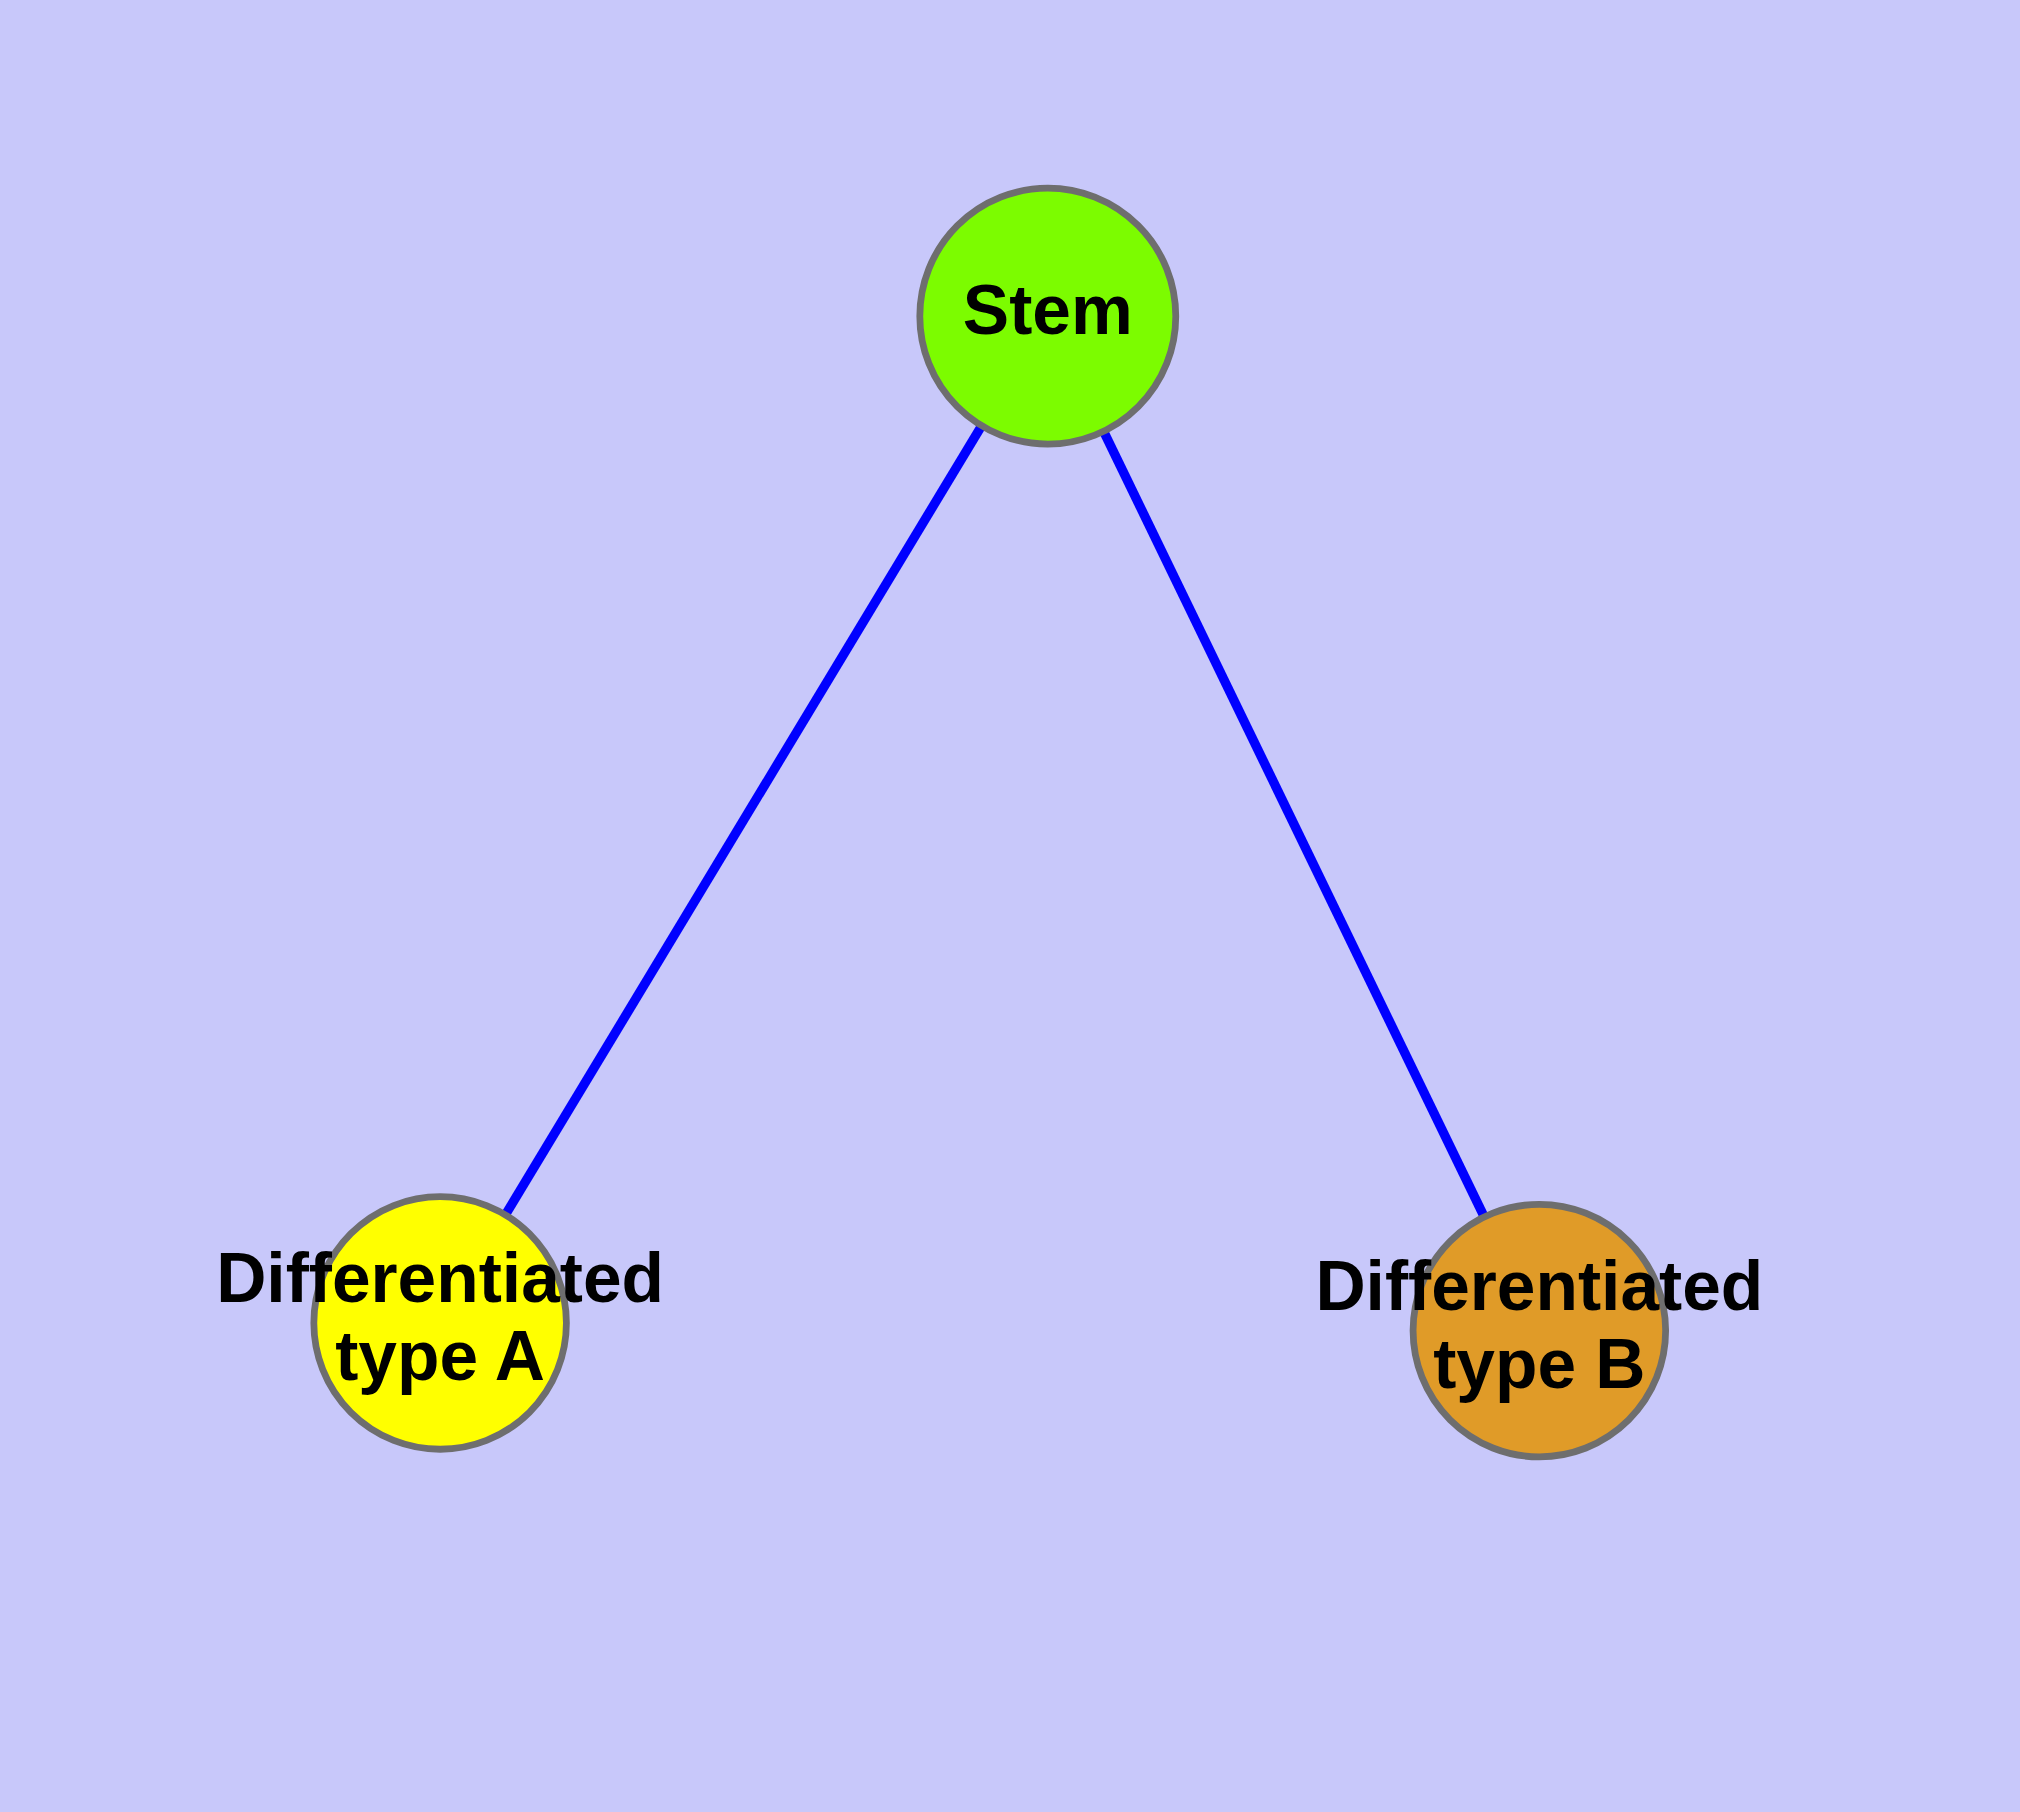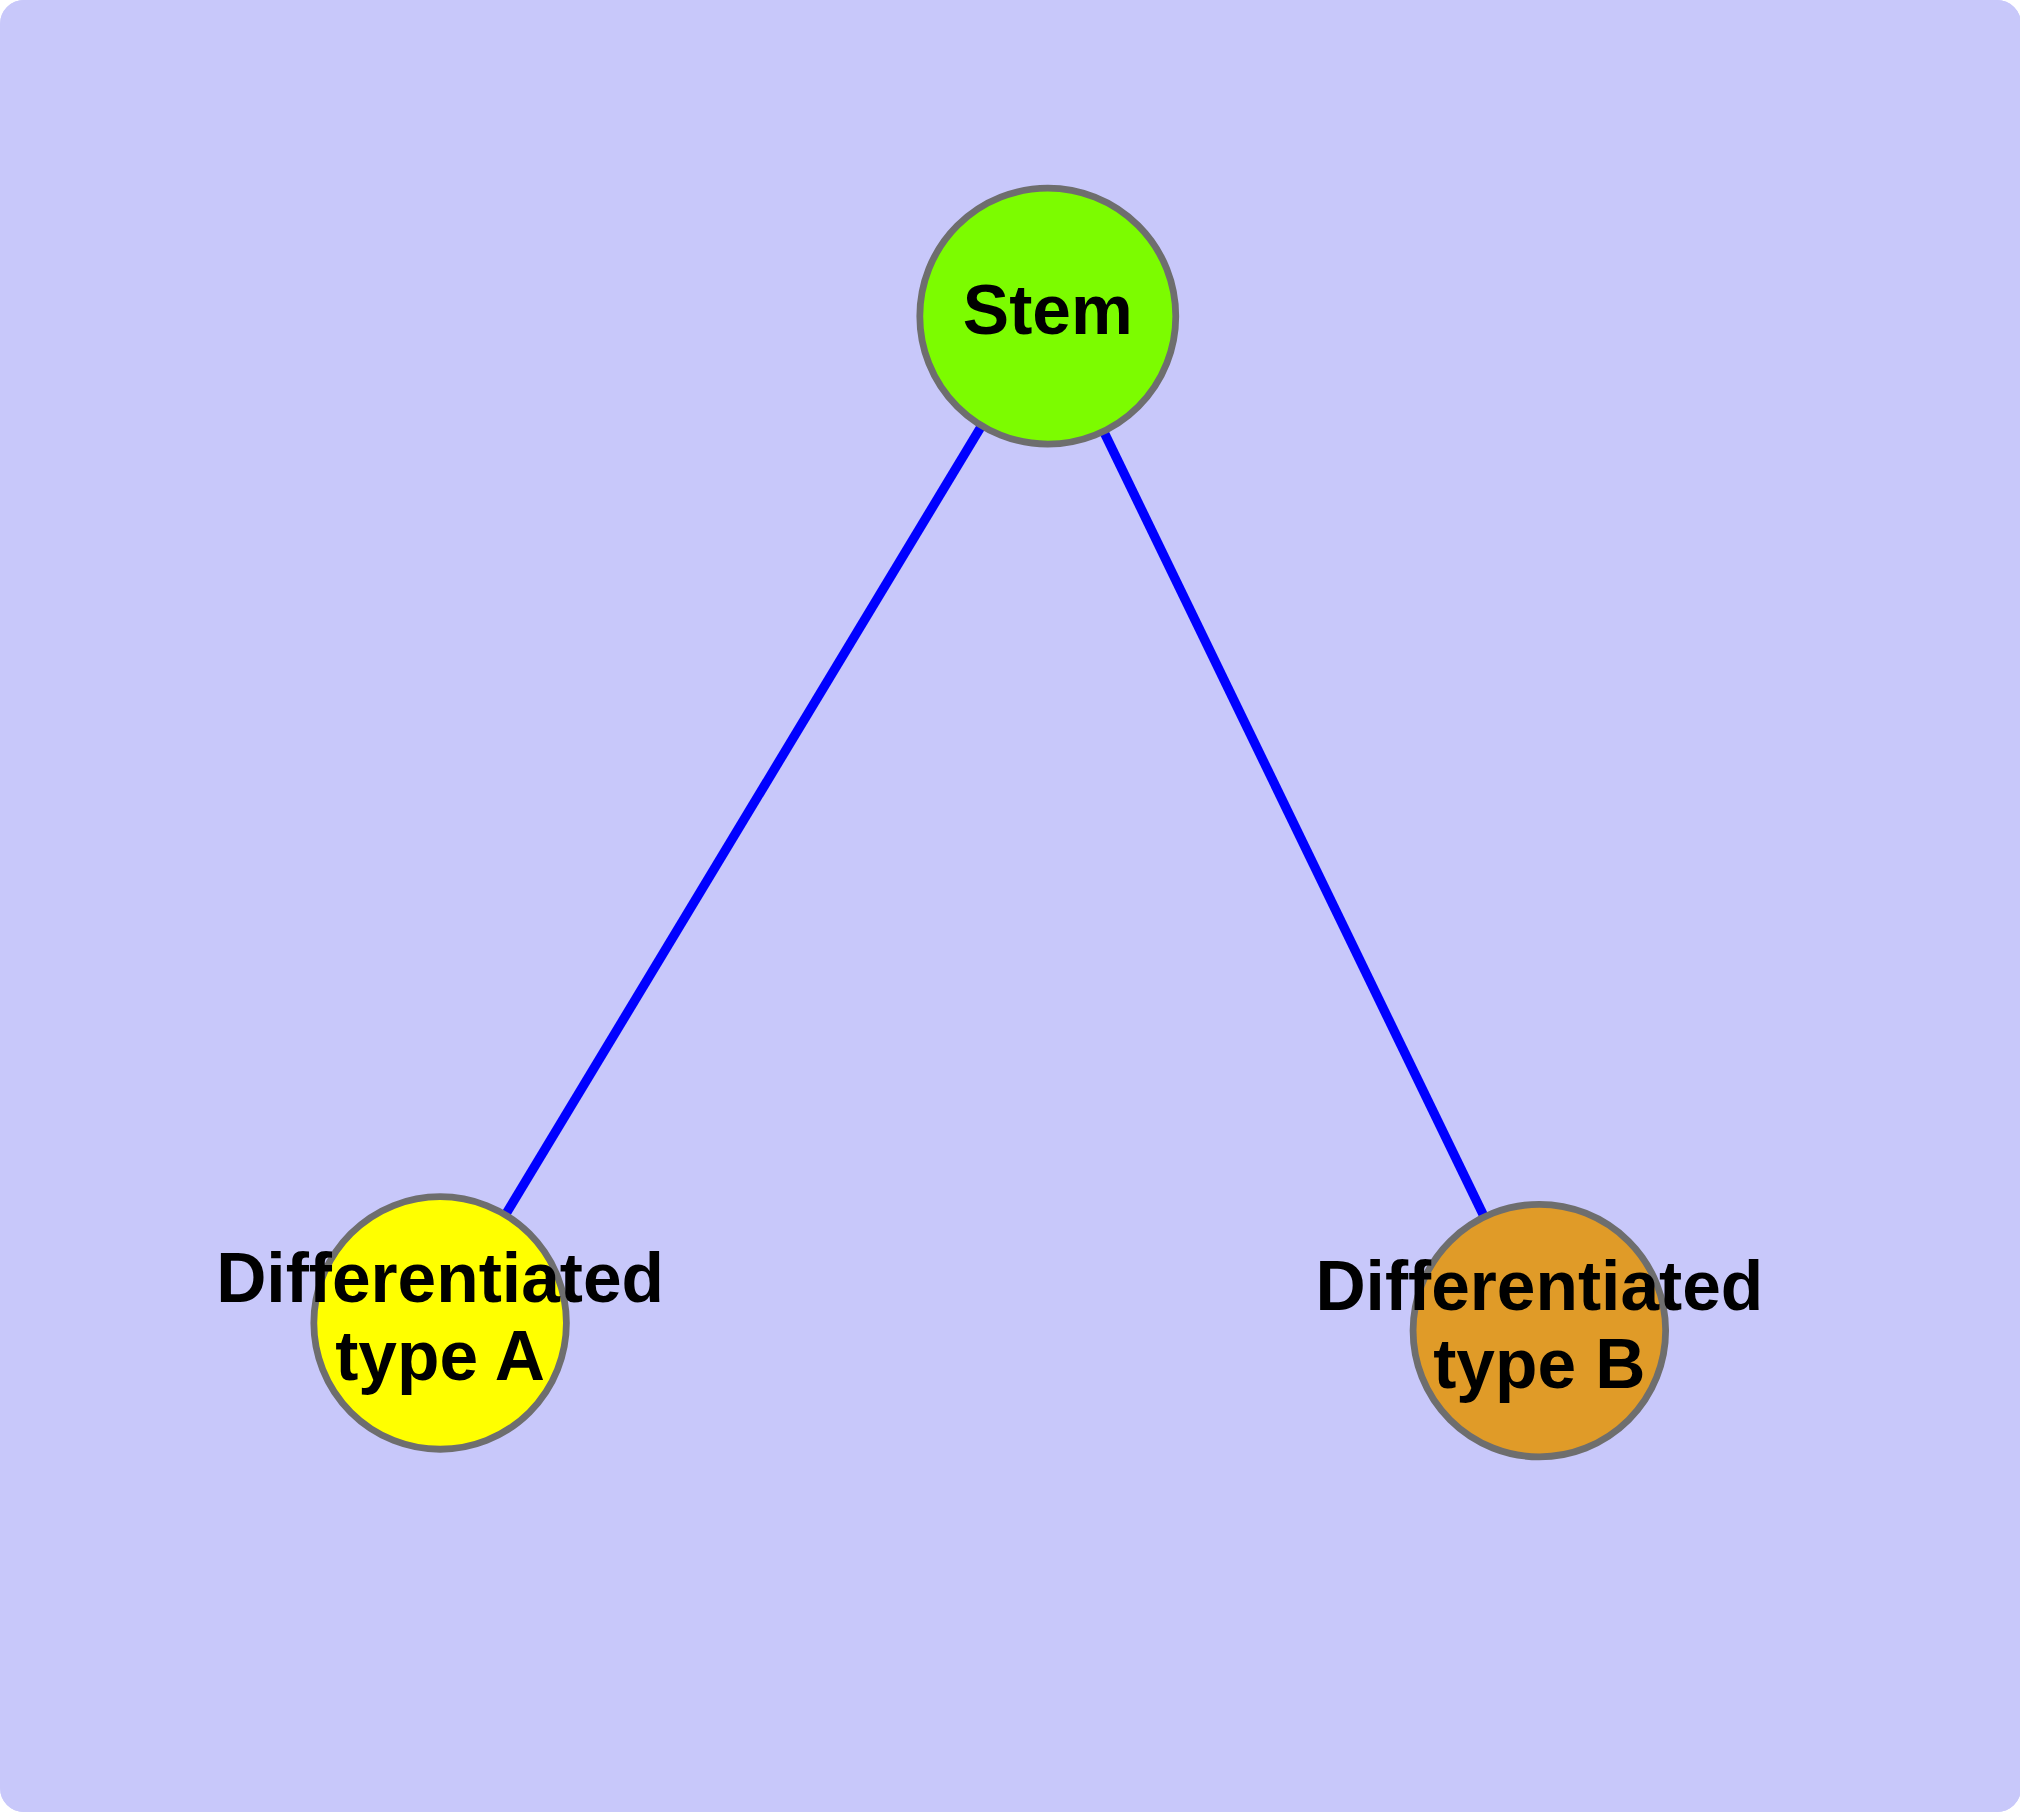--- a/index.html
+++ b/index.html
@@ -27,21 +27,21 @@
     font-weight: bold;
     fill: #000000;
     dominant-baseline: middle;
     text-anchor: middle;
     white-space: pre;
   }
 </style>
 </head>
 <body>
 
-<div id="canvas" style="width: 2021px; height: 1812px; background: rgb(200, 200, 250); border-radius: 24px;">
+<div id="canvas" style="width: 2021px; height: 1812px; background: rgb(200, 200, 250);">
   <svg id="graph-svg" viewBox="0 0 2384 2138" style="width: 2021px; height: 1812px;">
 
     <rect id="bg-rect" x="0" y="0" width="2384" height="2138" fill="#c8c8fa"></rect>
 
     <g id="edges-layer">
         <line x1="1236" y1="373" x2="519" y2="1561" stroke="#0000ff" stroke-width="11" stroke-linecap="butt"></line>
         <line x1="1236" y1="373" x2="1816" y2="1570" stroke="#0000ff" stroke-width="11" stroke-linecap="butt"></line>
       </g>
     <g id="nodes-layer">
         <circle cx="1236" cy="373" r="151" fill="#7cfc00" stroke="#6e6e6e" stroke-width="8"></circle>

